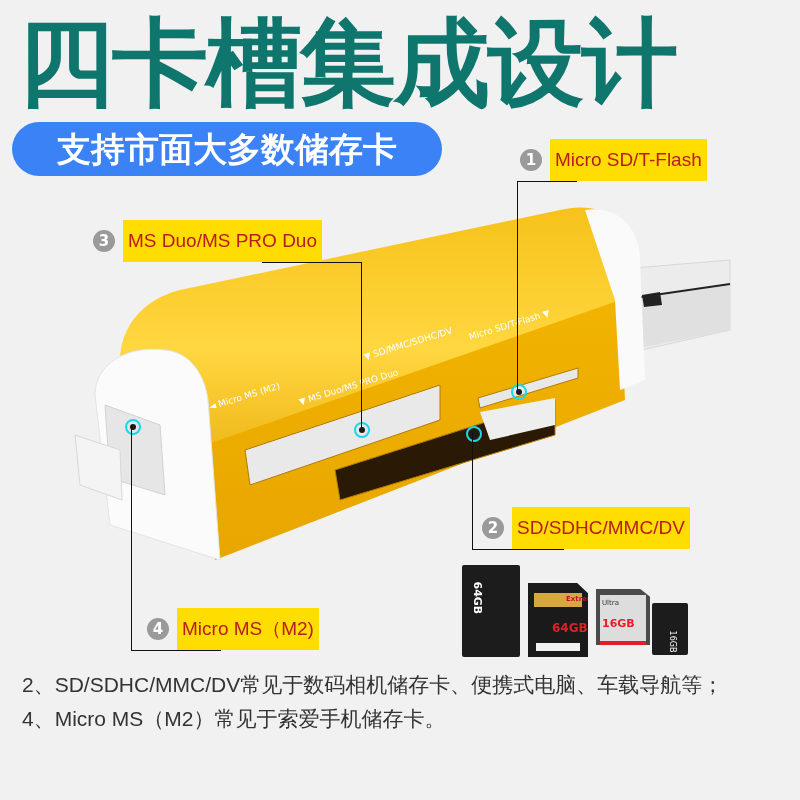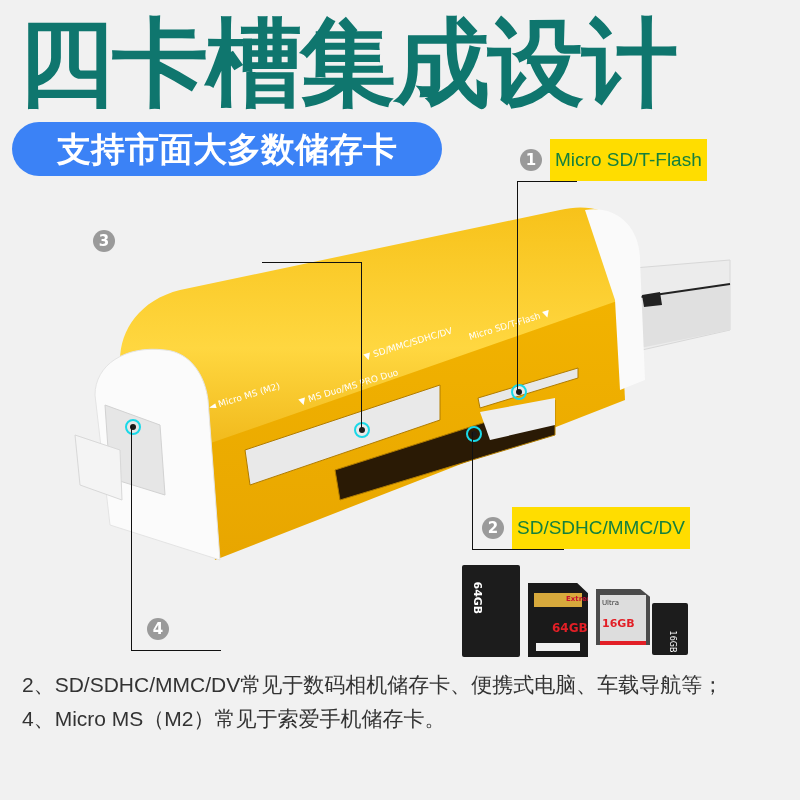--- a/index.html
+++ b/index.html
@@ -1,21 +1,21 @@
 <!DOCTYPE html>
 <html><head>
 <meta charset="utf-8">
 <style>
   html,body{margin:0;padding:0;}
   body{width:800px;height:800px;background:#f1f1f1;position:relative;overflow:hidden;font-family:"DejaVu Sans","Liberation Sans",sans-serif;}
   .title{position:absolute;left:18px;top:8px;font-size:96px;font-weight:bold;color:#0f766e;letter-spacing:-2px;line-height:110px;white-space:nowrap;}
   .pill{position:absolute;left:12px;top:122px;width:430px;height:54px;background:#3b82f6;border-radius:27px;color:#fff;font-size:34px;font-weight:bold;line-height:54px;text-align:center;letter-spacing:0px;}
   .callout{position:absolute;display:flex;align-items:center;gap:8px;height:26px;}
   .num{width:22px;height:22px;border-radius:50%;background:#9a9a9a;color:#fff;font-size:15px;font-weight:bold;display:flex;align-items:center;justify-content:center;font-family:"DejaVu Sans",sans-serif;}
-  .tag{background:#ffdd00;color:#15803d;font-size:19px;padding:8px 5px;height:26px;line-height:26px;font-family:"Liberation Sans",sans-serif;white-space:nowrap;}
+  .tag{background:#ffdd00;color:#b91c1c;font-size:19px;padding:8px 5px;height:26px;line-height:26px;font-family:"Liberation Sans",sans-serif;white-space:nowrap;}
   .line{position:absolute;background:#111;}
   .desc{position:absolute;left:22px;top:668px;font-size:21px;color:#333;line-height:34px;font-family:"Liberation Sans",sans-serif;}
   .desc div{white-space:nowrap;}
   svg{position:absolute;left:0;top:0;}
   .dot{position:absolute;width:12px;height:12px;border:2px solid #19d8e8;border-radius:50%;}
   .dot::after{content:"";position:absolute;left:3px;top:3px;width:6px;height:6px;border-radius:50%;background:#1a1a1a;}
 </style>
 </head>
 <body>
 
@@ -88,23 +88,25 @@
 <div class="callout" style="left:520px;top:147px;">
   <span class="num">1</span>
   <span class="tag">Micro SD/T-Flash</span>
 </div>
 <div class="callout" style="left:482px;top:515px;">
   <span class="num">2</span>
   <span class="tag">SD/SDHC/MMC/DV</span>
 </div>
 <div class="callout" style="left:93px;top:228px;">
   <span class="num">3</span>
+  <span class="tag">MS Duo/MS PRO Duo</span>
 </div>
 <div class="callout" style="left:147px;top:616px;">
   <span class="num">4</span>
+  <span class="tag">Micro MS（M2)</span>
 </div>
 
 <div style="position:absolute;left:462px;top:565px;width:58px;height:92px;background:#1c1c1c;border-radius:2px;">
   <div style="position:absolute;left:-10px;top:35px;transform:rotate(90deg);color:#fff;font-size:11px;font-weight:bold;width:50px;">64GB</div>
 </div>
 <div style="position:absolute;left:528px;top:583px;width:60px;height:74px;background:#1a1a1a;clip-path:polygon(0 0,82% 0,100% 14%,100% 100%,0 100%);">
   <div style="position:absolute;left:6px;top:10px;width:48px;height:14px;background:#d7a93c;"></div>
   <div style="position:absolute;left:6px;top:12px;font-size:7px;color:#c8102e;font-weight:bold;white-space:nowrap;padding-left:32px;">Extreme Pro</div>
   <div style="position:absolute;left:24px;top:38px;font-size:12px;color:#e21f26;font-weight:bold;">64GB</div>
   <div style="position:absolute;left:8px;top:60px;width:44px;height:8px;background:#f1f1f1;"></div>

